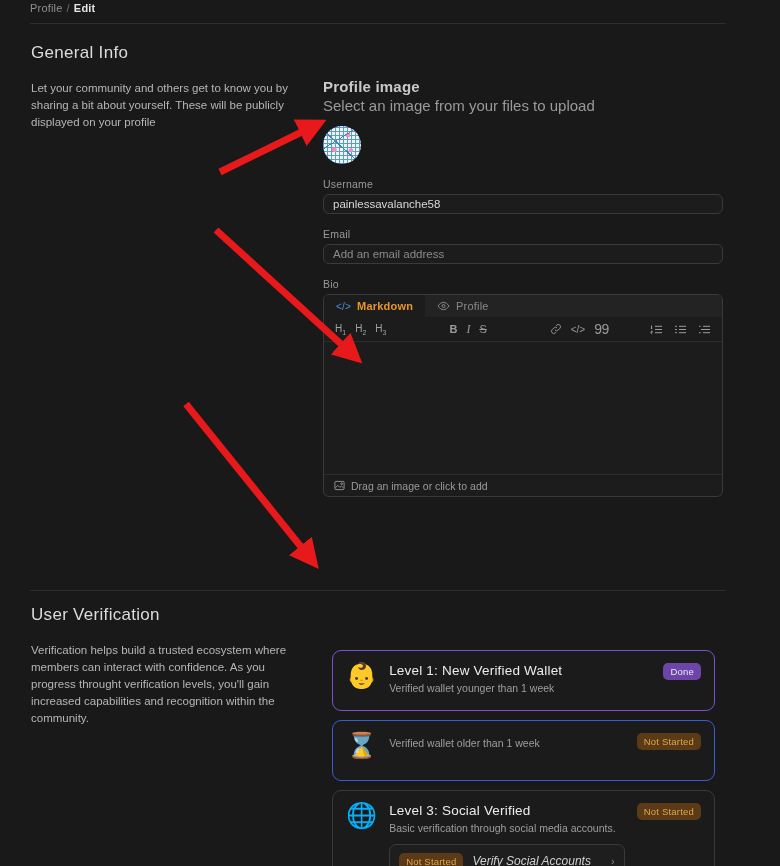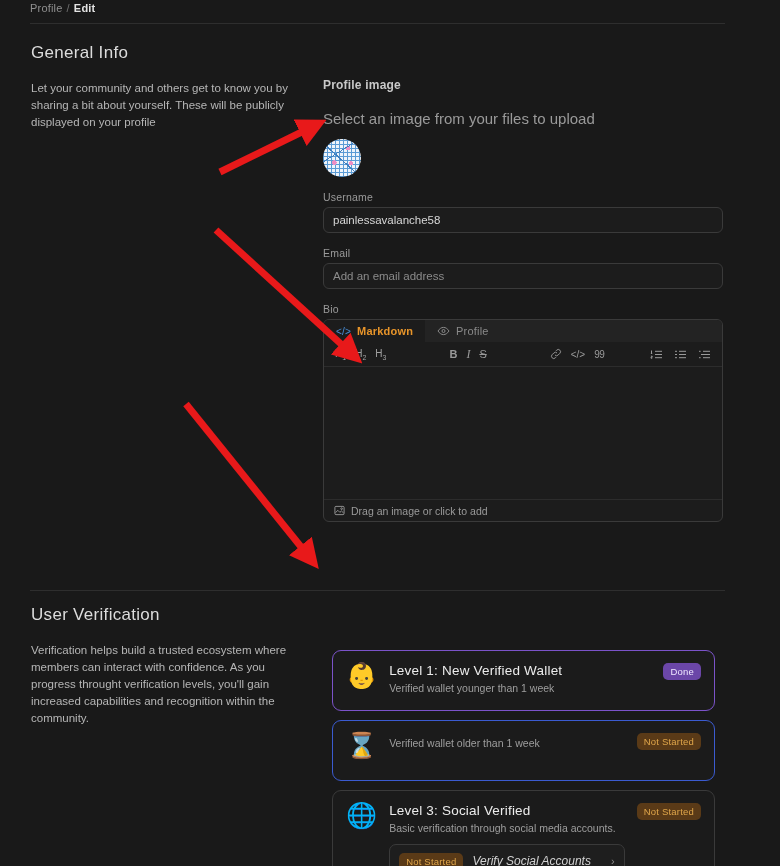--- a/index.html
+++ b/index.html
@@ -41,22 +41,22 @@
     position: absolute; left: 31px; width: 258px;
     font-size: 11.5px; line-height: 17px; color: #b6b6b6;
   }
   .sec-desc.general { top: 80px; }
   .sec-desc.verif   { top: 642px; }
 
   
   .form-col { position: absolute; left: 323px; top: 78px; width: 400px; }
 
   .field-label {
-    font-size: 12px; color: #c9c9c9; font-weight: 700;
-    letter-spacing: .2px; margin-bottom: 18px;
+    font-size: 15px; color: #c9c9c9; font-weight: 700;
+    letter-spacing: .2px; margin-bottom: 2px;
   }
   .field-sub {
     font-size: 15px; color: #9a9a9a; margin-bottom: 12px;
   }
   .label-soft {
     font-size: 10.5px; color: #9a9a9a; letter-spacing: .2px;
   }
 
   .avatar {
     width: 38px; height: 38px; border-radius: 50%;
@@ -72,21 +72,21 @@
   .avatar::after {
     content:""; position:absolute; left:0; top:0; width:100%; height:100%;
     background:
       linear-gradient(42deg, transparent 46%, #3d7ebf 46% 48%, transparent 48%),
       linear-gradient(-32deg, transparent 62%, #3d7ebf 62% 63.5%, transparent 63.5%);
   }
 
   .field { margin-top: 14px; }
   .input {
     margin-top: 4px;
-    width: 400px; height: 26px;
+    width: 400px; height: 20px;
     background: #1c1c1c;
     border: 1px solid #3a3a3a; border-radius: 6px;
     color: #d7d7d7; font-size: 11.5px;
     font-family: "Liberation Sans", sans-serif;
     padding: 0 9px;
   }
   .input::placeholder { color: #8b8b8b; }
 
   
   .editor {
@@ -112,21 +112,21 @@
   .mdgrp { display: flex; align-items: center; gap: 9px; }
   .g-head { }
   .g-fmt  { margin-left: 63px; }
   .g-ins  { margin-left: 63px; }
   .g-list { margin-left: auto; gap: 11px; }
   .md-h   { font-size: 10px; color: #a2a2a2; }
   .md-h sub { font-size: 7px; }
   .md-b   { font-weight: 700; font-size: 11px; }
   .md-i   { font-style: italic; font-family: "Liberation Serif", serif; font-size: 12px; }
   .md-s   { text-decoration: line-through; font-size: 11px; }
-  .md-q   { font-size: 10px; letter-spacing: -.5px; }
+  .md-q   { font-size: 14px; letter-spacing: -.5px; }
   .md-c   { font-size: 10px; }
   svg { display:block; }
 
   .md-area { height: 132px; background: #1c1c1c; }
   .md-foot {
     height: 22px; border-top: 1px solid #2c2c2c;
     display: flex; align-items: center; gap: 6px;
     padding: 0 10px; font-size: 10.5px; color: #9a9a9a;
   }
 

